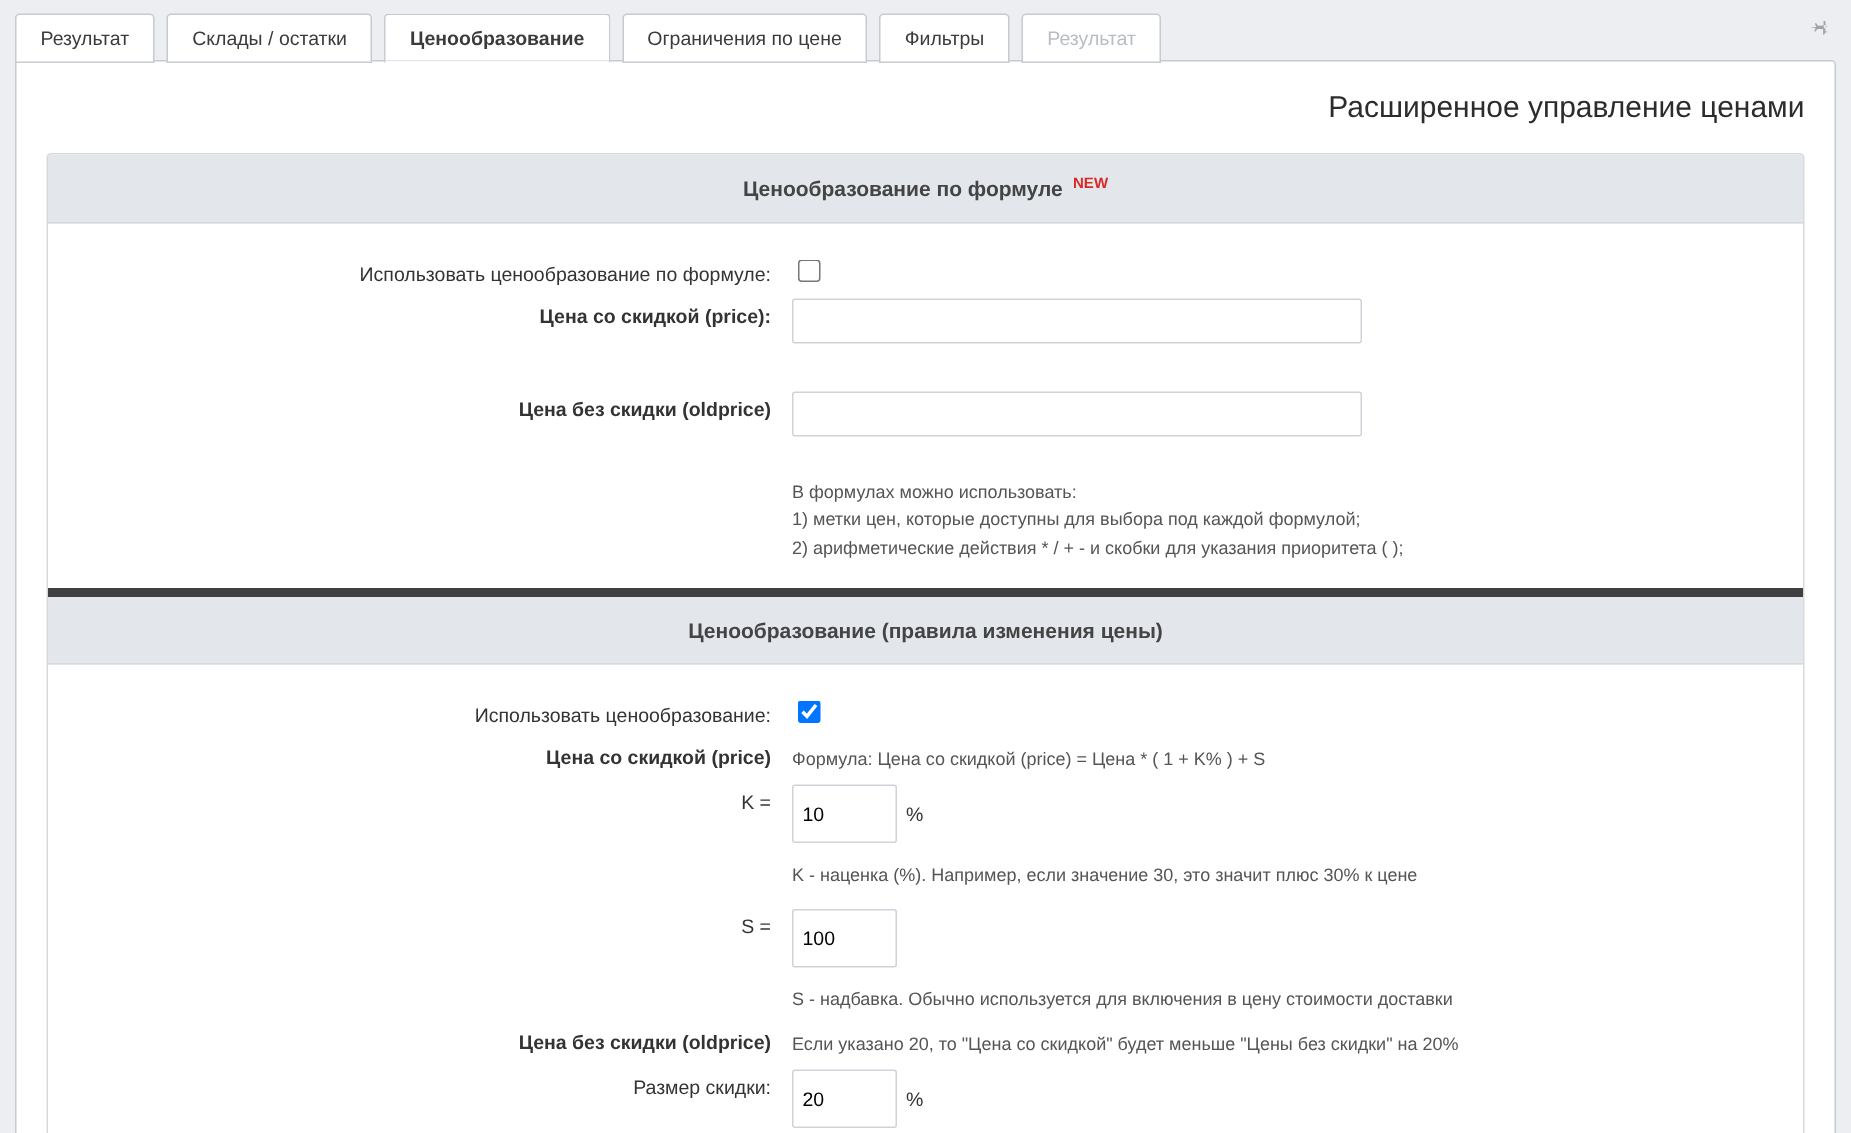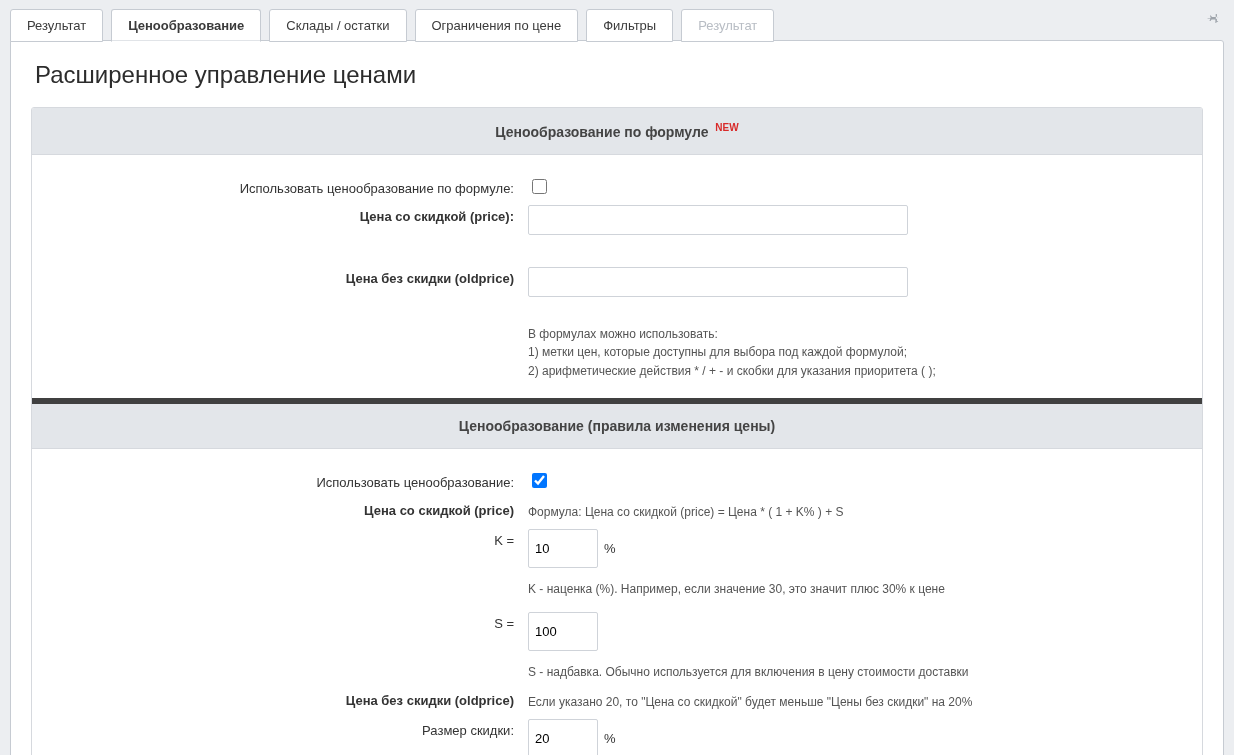--- a/index.html
+++ b/index.html
@@ -51,24 +51,25 @@
   .pin-icon svg { width: 14px; height: 14px; fill: currentColor; }
   .panel {
     background: #fff;
     border: 1px solid #c6cbd2;
     border-radius: 0 3px 3px 3px;
     padding: 18px 20px 18px 20px;
     position: relative;
     margin-top: -1px;
   }
   h2.page-title {
-    font-size: 24px;
+    font-size: 20px;
     font-weight: normal;
     margin: 2px 0 18px 4px;
     color: #2c2c2c;
+    text-align: right;
   }
   .inner-box {
     border: 1px solid #d6d9de;
     border-radius: 3px;
     background: #fff;
     overflow: hidden;
   }
   .section-header {
     background: #e3e6ea;
     text-align: center;
@@ -138,22 +139,22 @@
     line-height: 1.55;
   }
   .suffix { margin-left: 6px; color:#333; }
 </style>
 </head>
 <body>
 
 <div class="outer">
   <div class="tabs">
     <div class="tab">Результат</div>
+    <div class="tab">Склады / остатки</div>
     <div class="tab active">Ценообразование</div>
-    <div class="tab">Склады / остатки</div>
     <div class="tab">Ограничения по цене</div>
     <div class="tab">Фильтры</div>
     <div class="tab disabled">Результат</div>
     <div class="pin-icon">
       <svg viewBox="0 0 16 16">
           <path d="M9.5 1l.7.7L9 2.9l3.1 3.1 1.2-1.2.7.7-1.5 1.5.4.4c.6.6.6 1.6 0 2.2l-.1.1L9 6l-3.8 3.8.5 2.9-.9.9-1.8-3.5L0 13l0-.7 3-3-3.5-1.8.9-.9 2.9.5L7 3.3 3.2-.5l.1-.1c.6-.6 1.6-.6 2.2 0l.4.4L7.4 1l.7.7L6.9 2.9 9 5l1.2-1.2L9 2.6 9.5 1z" transform="translate(1 1) rotate(45 8 8) scale(.8)"></path>
         </svg>
     </div>
   </div>
 

